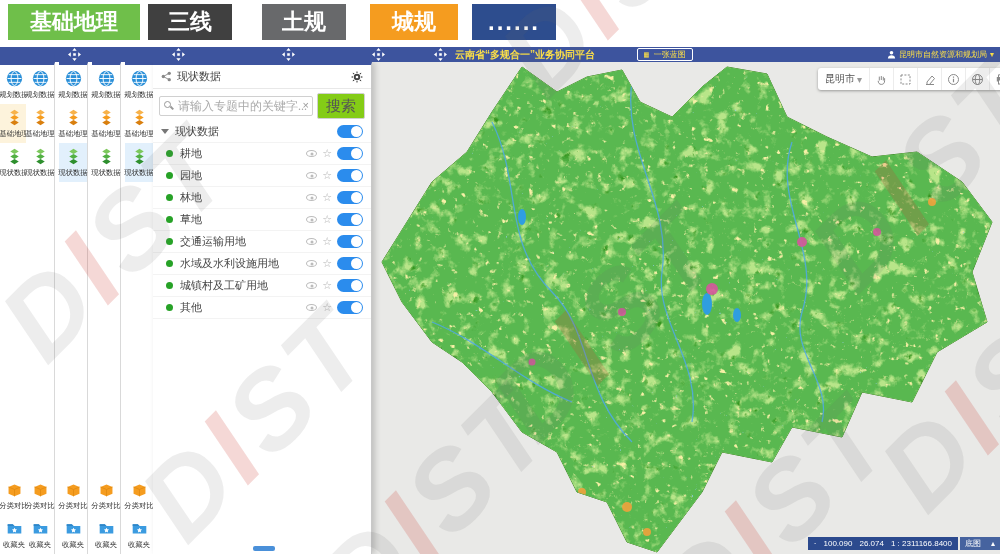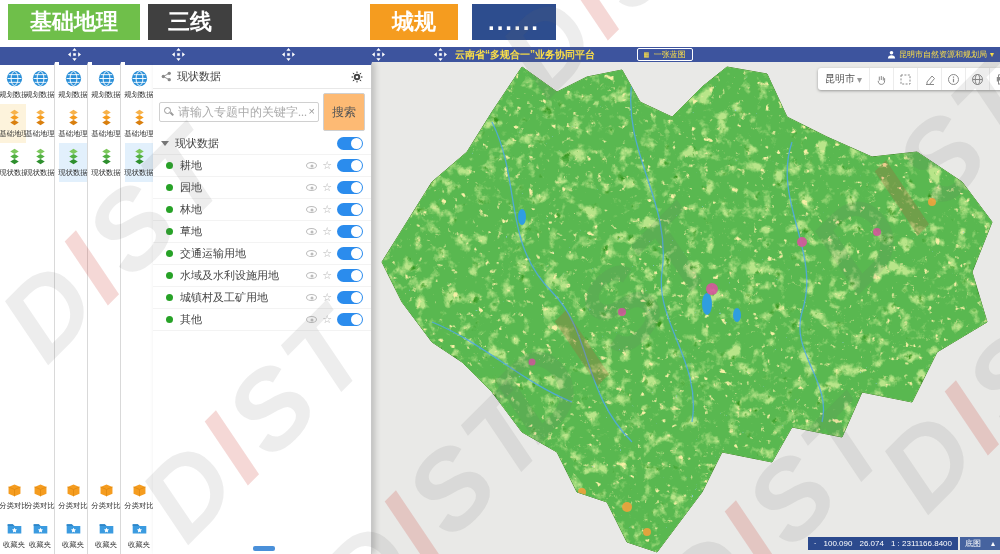--- a/index.html
+++ b/index.html
@@ -47,22 +47,22 @@
   .panel-header { height:24px; display:flex; align-items:center; gap:5px; padding:0 8px; border-bottom:1px solid #e8e8e8; }
   .panel-title { font-size:11px; color:#444; flex:1; }
   .search-row { display:flex; align-items:center; margin:4px 6px 2px; }
   .search-wrap { flex:1; position:relative; }
   .search-input { width:100%; height:20px; border:1px solid #d0d0d0; border-radius:2px; font-size:12px;
                   padding:0 0 0 18px; color:#444; font-family:Liberation Serif, serif; }
   .search-input::placeholder { color:#aaa; }
   .mag { position:absolute; left:5px; top:5px; width:7px; height:7px; border:1.5px solid #999; border-radius:50%; }
   .mag::after { content:""; position:absolute; width:4px; height:1.5px; background:#999; transform:rotate(45deg); right:-4px; bottom:-2px; }
   .clear-x { position:absolute; right:4px; top:3px; font-size:11px; color:#999; cursor:pointer; }
-  .search-btn { border:1px solid #d0d0d0; border-radius:2px; height:38px; line-height:20px; font-size:12px;
-                padding:0 8px; margin-left:4px; color:#555; background:#fdba74; cursor:pointer; white-space:nowrap; }
+  .search-btn { border:1px solid #d0d0d0; border-radius:2px; height:26px; line-height:20px; font-size:15px;
+                padding:0 8px; margin-left:4px; color:#555; background:#84cc16; cursor:pointer; white-space:nowrap; }
   .tree { font-size:11px; color:#444; }
   .trow { height:22px; display:flex; align-items:center; padding:0 8px; border-bottom:1px solid #f3f3f3; cursor:pointer; }
   .trow .lab { white-space:nowrap; overflow:hidden; }
   .caret { width:0; height:0; border-left:4px solid transparent; border-right:4px solid transparent;
            border-top:5px solid #777; margin-right:6px; flex:none; }
   .lvl2 { padding-left:18px; }
   .child { padding-left:13px; }
   .gdot { width:7px; height:7px; border-radius:50%; background:#27a227; margin-right:7px; flex:none; }
   .rctrl { margin-left:auto; display:flex; align-items:center; gap:5px; }
   .eye { width:11px; height:7px; border:1px solid #bcbcbc; border-radius:50%; position:relative; }
@@ -112,20 +112,21 @@
   .wm .wi { color:rgba(205,60,50,.20); }
 </style>
 </head>
 <body>
 
 <div id="app">
 
   <div class="tabs-row">
     <div class="tab tab1">基础地理</div>
     <div class="tab tab2">三线</div>
+    <div class="tab tab3">土规</div>
     <div class="tab tab4">城规</div>
     <div class="tab tab5">......</div>
   </div>
 
   <div class="topbar">
     <svg class="compass" style="left:68px" viewBox="0 0 12 12">
         <path fill="#fff" d="M6 0l2 2.6H4zM6 12l2-2.6H4zM0 6l2.6-2v4zM12 6l-2.6-2v4zM4.8 4.8h2.4v2.4H4.8z"></path>
       </svg>
     <svg class="compass" style="left:172px" viewBox="0 0 12 12">
         <path fill="#fff" d="M6 0l2 2.6H4zM6 12l2-2.6H4zM0 6l2.6-2v4zM12 6l-2.6-2v4zM4.8 4.8h2.4v2.4H4.8z"></path>

